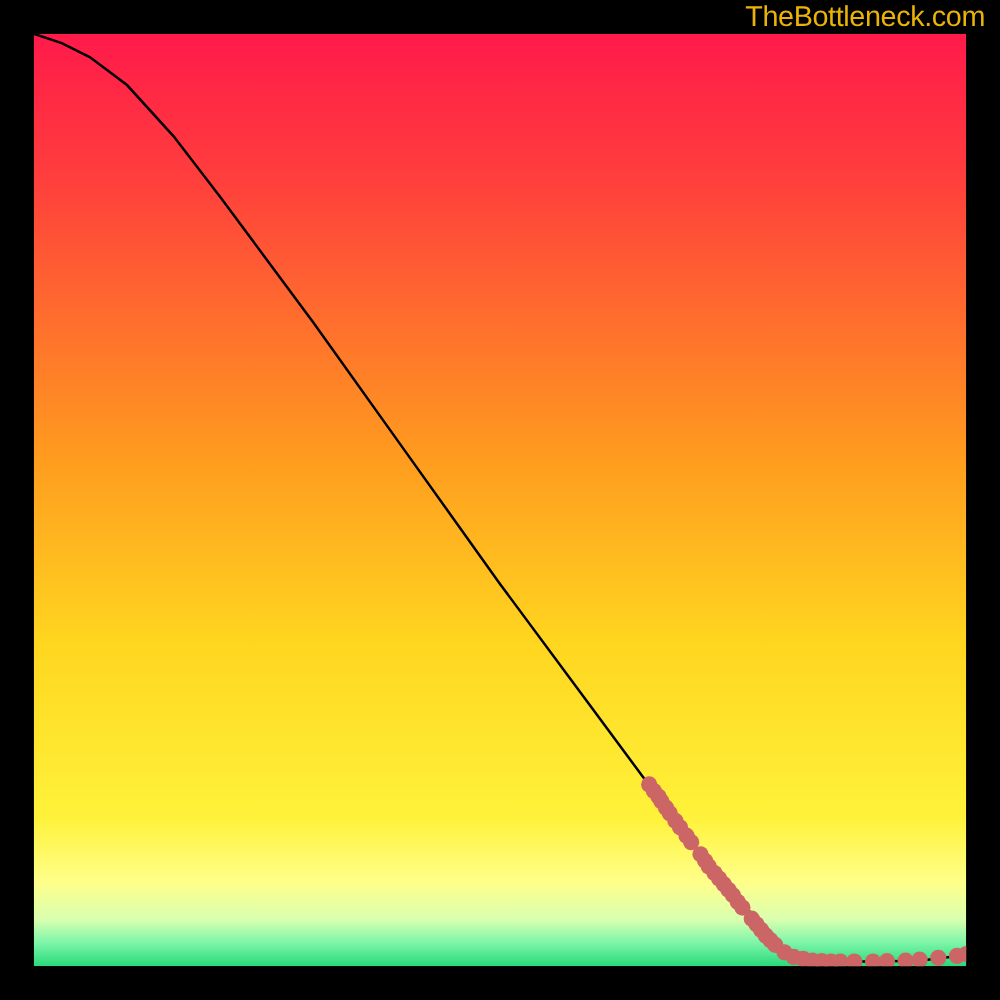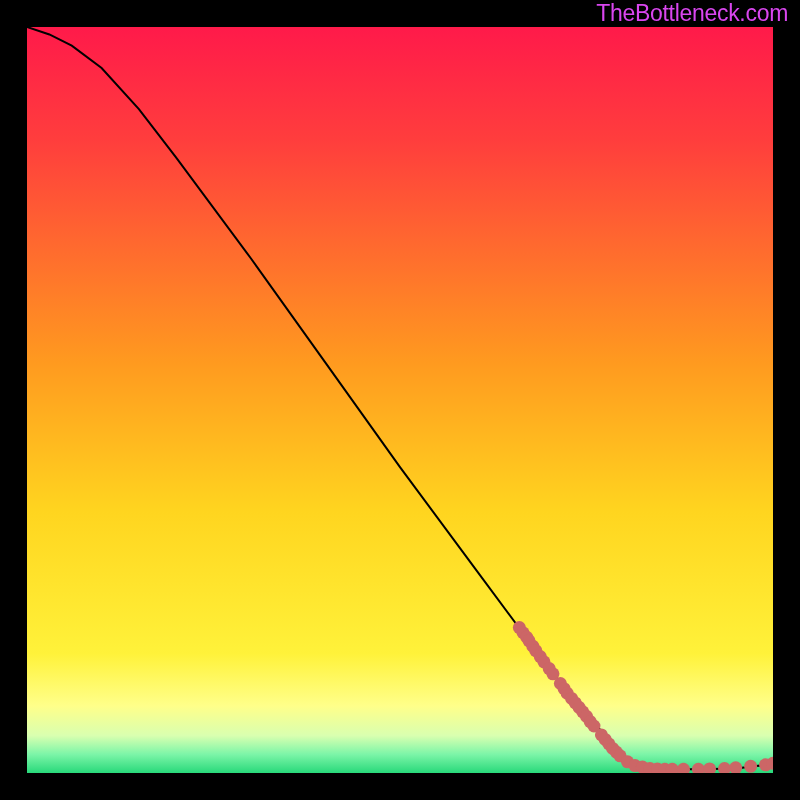--- a/index.html
+++ b/index.html
@@ -8,21 +8,21 @@
     height: 800px;
     background: #000;
     font-family: Arial, Helvetica, sans-serif;
     position: relative;
     overflow: hidden;
   }
   .watermark {
     position: absolute;
     top: 0;
     right: 12px;
-    color: #d946ef;
+    color: #eab308;
     font-size: 23px;
     font-weight: 400;
     letter-spacing: -0.3px;
     z-index: 10;
   }
   .plot-area {
     position: absolute;
     left: 27px;
     top: 27px;
     width: 746px;

